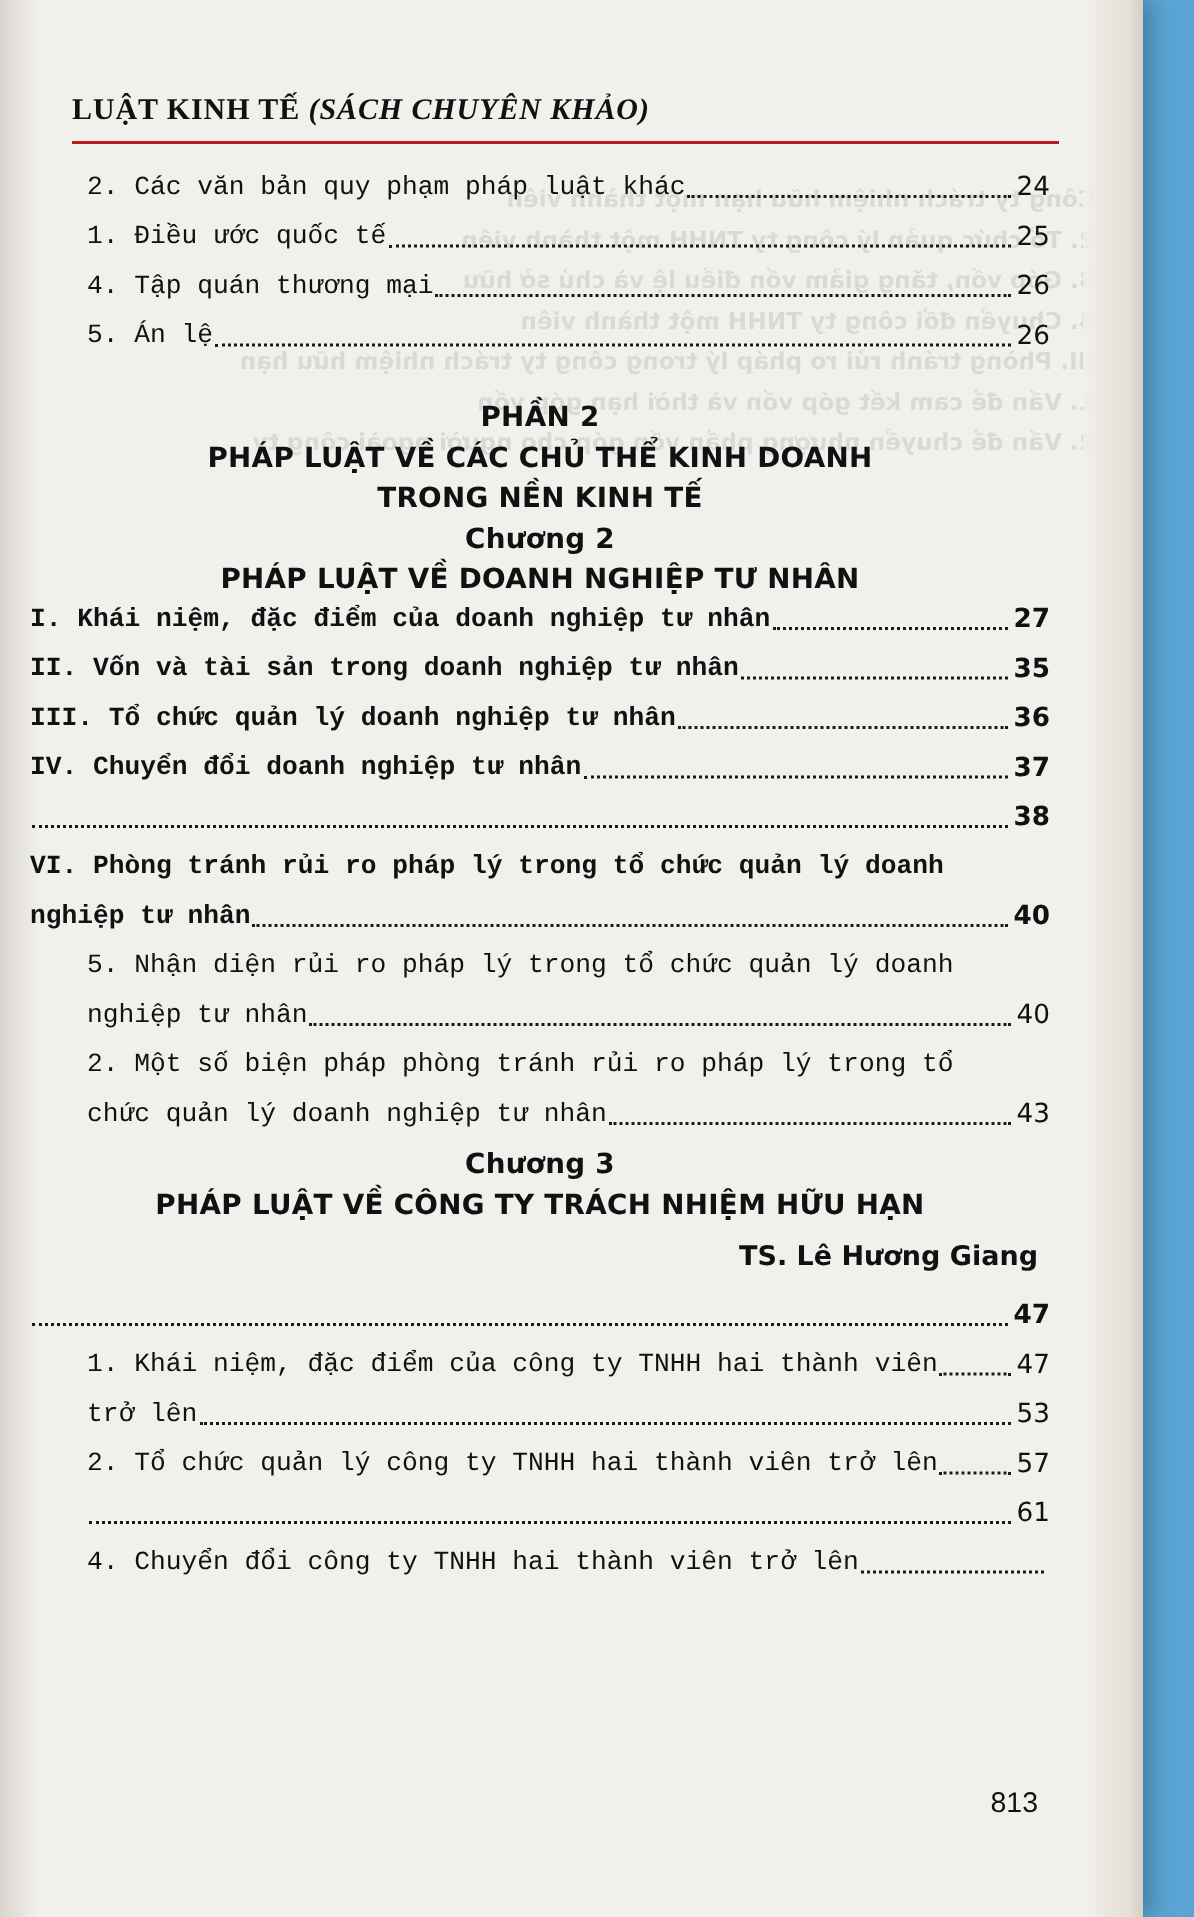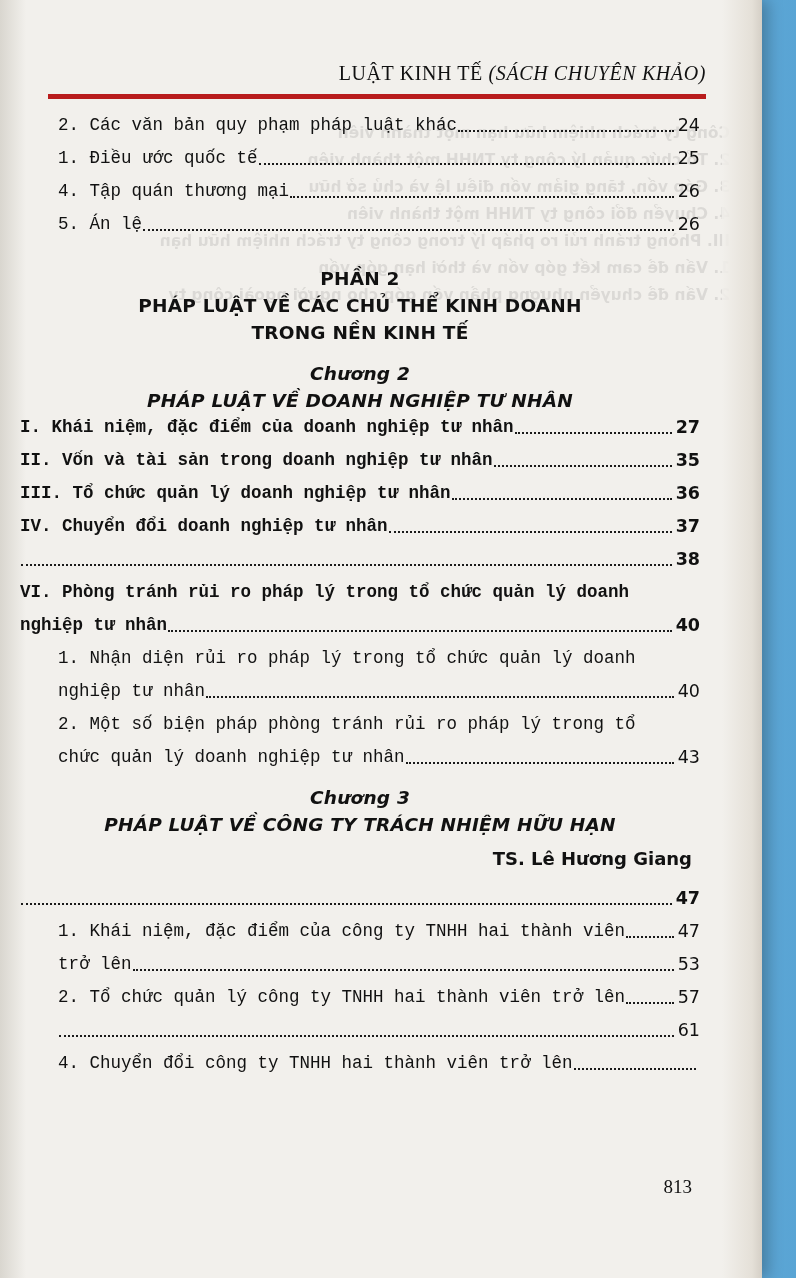--- a/index.html
+++ b/index.html
@@ -69,28 +69,28 @@
     position: absolute;
     left: 0; top: 0; right: 0; bottom: 0;
     padding: 0;
   }
 
   .header {
     position: absolute;
     left: 48px;
     right: 56px;
     top: 62px;
-    text-align: right;
+    text-align: left;
     font-family: "Liberation Serif", serif;
     font-size: 20px;
-    font-weight: normal;
+    font-weight: bold;
     letter-spacing: .6px;
     color: #111;
     padding-bottom: 9px;
-    border-bottom: 5px solid #b91c1c;
+    border-bottom: 2px solid #b91c1c;
   }
   .header .italic {
     font-style: italic;
   }
 
   .toc {
     position: absolute;
     left: 20px;
     top: 112px;
     width: 680px;
@@ -144,38 +144,36 @@
     letter-spacing: .2px;
     margin: 0;
   }
   .part-title {
     margin-top: 28px;
   }
   .part-line {
     display: block;
   }
   .chapter {
-    margin-top: 14px;
-    font-style: italic;
   }
   .author {
     text-align: right;
     font-weight: bold;
     font-size: 18px;
     margin-top: 10px;
     margin-bottom: 16px;
     padding-right: 8px;
   }
 
   .folio {
     position: absolute;
     right: 70px;
-    bottom: 80px;
+    bottom: 64px;
     font-size: 19px;
-    font-family: Liberation Serif, serif;
+    font-family: Liberation Sans, sans-serif;
     color: #111;
   }
 </style>
 </head>
 <body>
 
 <div id="backdrop"></div>
 
 <div id="page">
 
@@ -250,21 +248,21 @@
         </div>
         <div class="row lvl1">
           <span class="txt">VI. Phòng tránh rủi ro pháp lý trong tổ chức quản lý doanh</span>
         </div>
         <div class="row lvl1 cont">
           <span class="txt">nghiệp tư nhân</span>
           <span class="dots"></span>
           <span class="pg">40</span>
         </div>
         <div class="row lvl2">
-          <span class="txt">1. Nhận diện rủi ro pháp lý trong tổ chức quản lý doanh</span>
+          <span class="txt">5. Nhận diện rủi ro pháp lý trong tổ chức quản lý doanh</span>
         </div>
         <div class="row lvl2 cont2">
           <span class="txt">nghiệp tư nhân</span>
           <span class="dots"></span>
           <span class="pg">40</span>
         </div>
         <div class="row lvl2">
           <span class="txt">2. Một số biện pháp phòng tránh rủi ro pháp lý trong tổ</span>
         </div>
         <div class="row lvl2 cont2">

